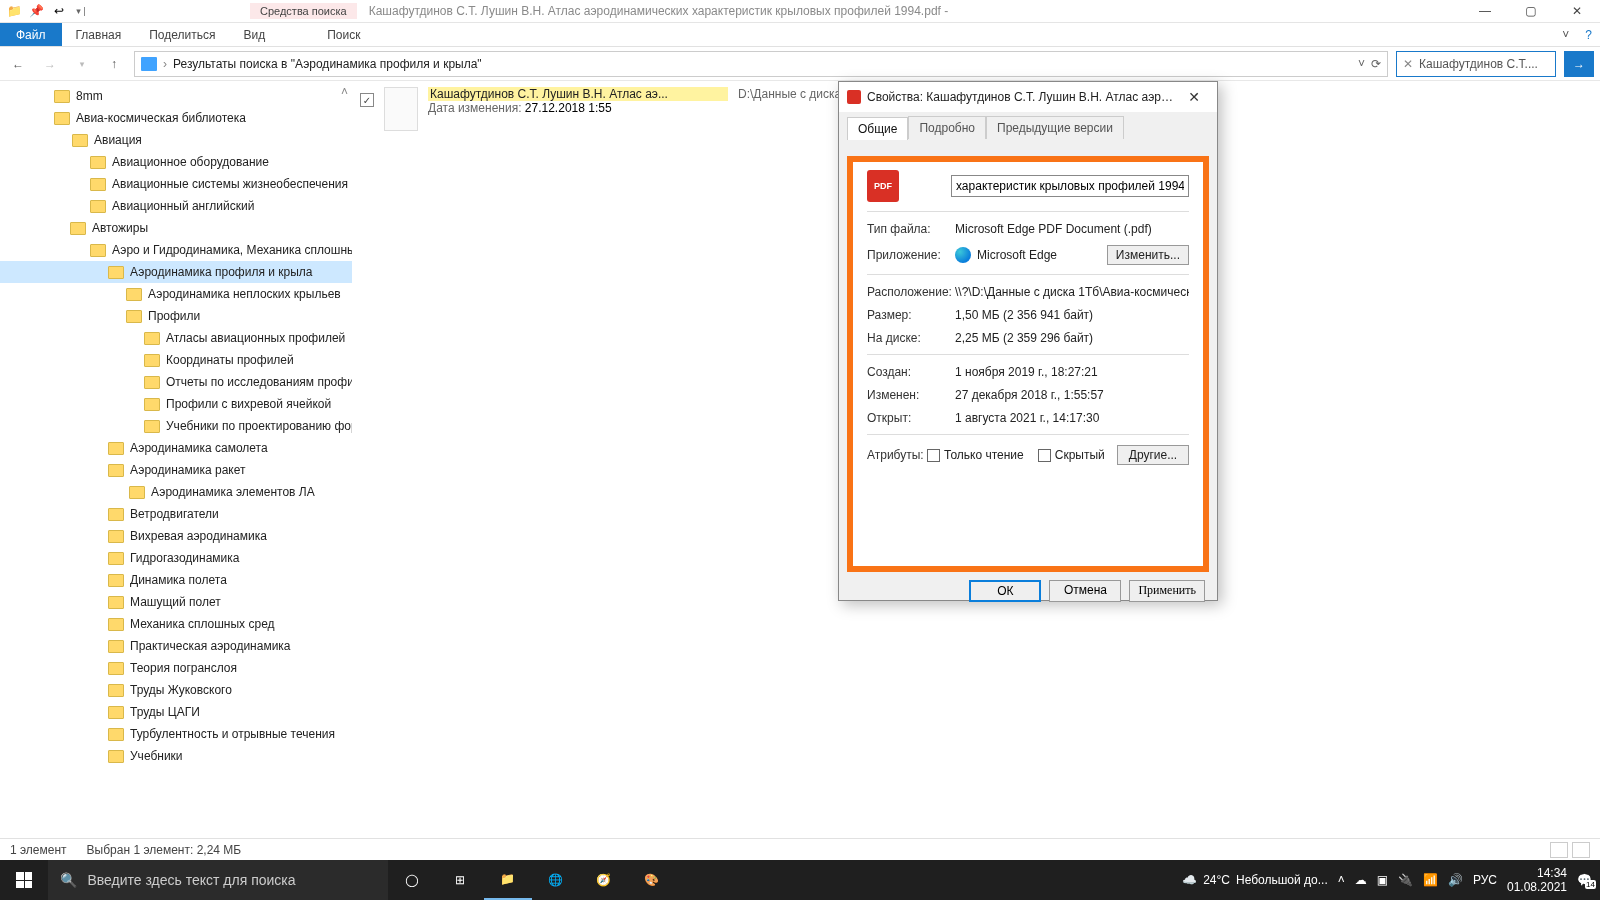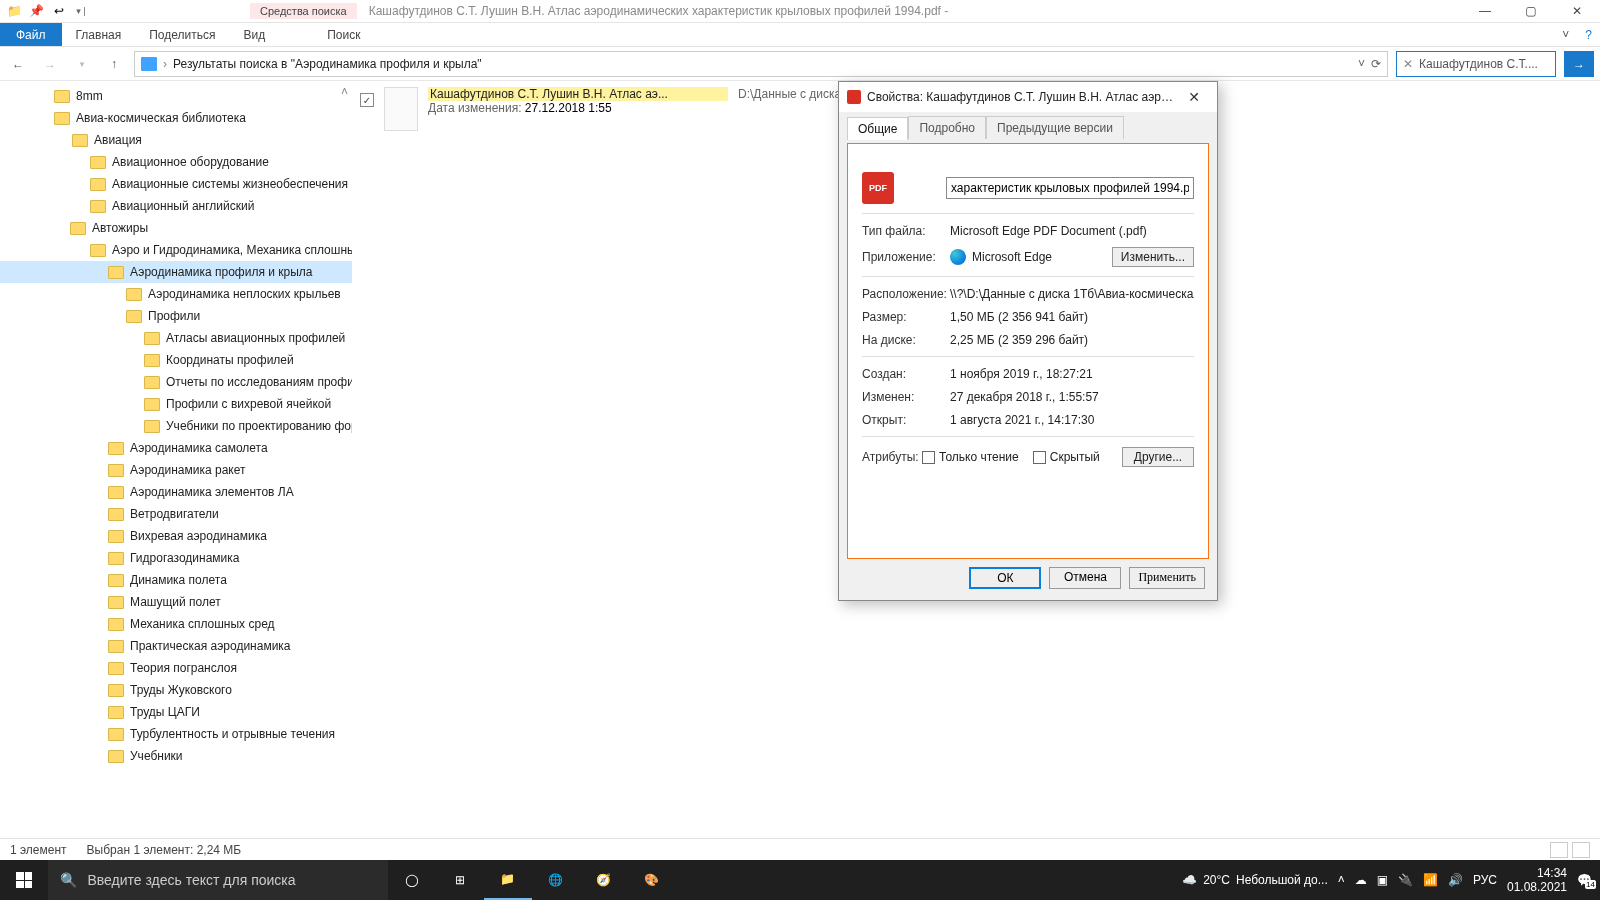--- a/index.html
+++ b/index.html
@@ -57,21 +57,21 @@
 
 
 .dialog { position: absolute; left: 838px; top: 131px; width: 380px; height: 520px; background: #f0f0f0; border: 1px solid #888; box-shadow: 4px 4px 14px rgba(0,0,0,.25); }
 .dialog .dlg-title { height: 30px; background: #fff; display: flex; align-items: center; padding: 0 8px; gap: 6px; }
 .dialog .dlg-title .pdficon-sm { width: 14px; height: 14px; background: #d93025; border-radius: 2px; }
 .dialog .dlg-title .txt { flex: 1; font-size: 12px; color: #222; white-space: nowrap; overflow: hidden; text-overflow: ellipsis; }
 .dialog .dlg-title .close { width: 30px; text-align: center; font-size: 14px; color: #333; }
 .dialog .dlg-tabs { display: flex; padding: 4px 8px 0 8px; gap: 0; font-size: 12px; }
 .dialog .dlg-tabs .t { padding: 4px 10px; border: 1px solid #ccc; border-bottom: none; background: #f0f0f0; color: #555; }
 .dialog .dlg-tabs .t.active { background: #fff; position: relative; top: 1px; color: #111; }
-.dialog .dlg-body { background: #fff; margin: 4px 8px 8px 8px; border: 1px solid #f97316; height: 416px; padding: 28px 14px; font-size: 12px; color: #222; }
+.dialog .dlg-body { background: #fff; margin: 17px 8px 8px 8px; border: 6px solid #f97316; height: 416px; padding: 8px 14px; font-size: 12px; color: #222; }
 .dialog .row { display: flex; align-items: center; margin-bottom: 9px; }
 .dialog .row .lbl { width: 88px; color: #333; }
 .dialog .row .val { flex: 1; color: #222; }
 .dialog .pdficon { width: 32px; height: 32px; background: #d93025; color: #fff; font-size: 9px; display: flex; align-items: center; justify-content: center; border-radius: 3px; font-weight: bold; }
 .dialog .fname-input { flex: 1; border: 1px solid #888; padding: 3px 4px; font-size: 12px; background: #fff; }
 .dialog .edge-icon { width: 16px; height: 16px; border-radius: 50%; background: radial-gradient(circle at 30% 30%, #3cc8d9, #0a7edb 70%); margin-right: 6px; }
 .dialog .btn { border: 1px solid #999; background: #efefef; padding: 2px 8px; font-size: 12px; min-width: 72px; text-align: center;}
 .dialog .sep { border-top: 1px solid #ddd; margin: 6px 0 10px 0; }
 .dialog .chk-sm { width: 13px; height: 13px; border: 1px solid #666; margin-right: 4px; display: inline-block; vertical-align: middle; }
 .dialog .dlg-buttons { display: flex; justify-content: flex-end; gap: 8px; padding: 0 12px 10px 0; }
@@ -211,21 +211,21 @@
         <span>Учебники по проектированию формы кр</span>
       </div>
       <div class="node" style="padding-left: 108px;">
         <div class="foldicon"></div>
         <span>Аэродинамика самолета</span>
       </div>
       <div class="node" style="padding-left: 108px;">
         <div class="foldicon"></div>
         <span>Аэродинамика ракет</span>
       </div>
-      <div class="node" style="padding-left: 108px;">
+      <div class="node" style="padding-left: 108px; margin-left: 21px;">
         <div class="foldicon"></div>
         <span>Аэродинамика элементов ЛА</span>
       </div>
       <div class="node" style="padding-left: 108px;">
         <div class="foldicon"></div>
         <span>Ветродвигатели</span>
       </div>
       <div class="node" style="padding-left: 108px;">
         <div class="foldicon"></div>
         <span>Вихревая аэродинамика</span>
@@ -381,21 +381,21 @@
   </div>
   <div class="tbtn">◯</div>
   <div class="tbtn">⊞</div>
   <div class="tbtn active">📁</div>
   <div class="tbtn">🌐</div>
   <div class="tbtn">🧭</div>
   <div class="tbtn">🎨</div>
   <div class="tray">
     <div class="weather">
       <span>☁️</span>
-      <span>20°C</span>
+      <span>24°C</span>
       <span>Небольшой до...</span>
     </div>
     <span>˄</span>
     <span>☁</span>
     <span>▣</span>
     <span>🔌</span>
     <span>📶</span>
     <span>🔊</span>
     <span>РУС</span>
     <div class="clock">

